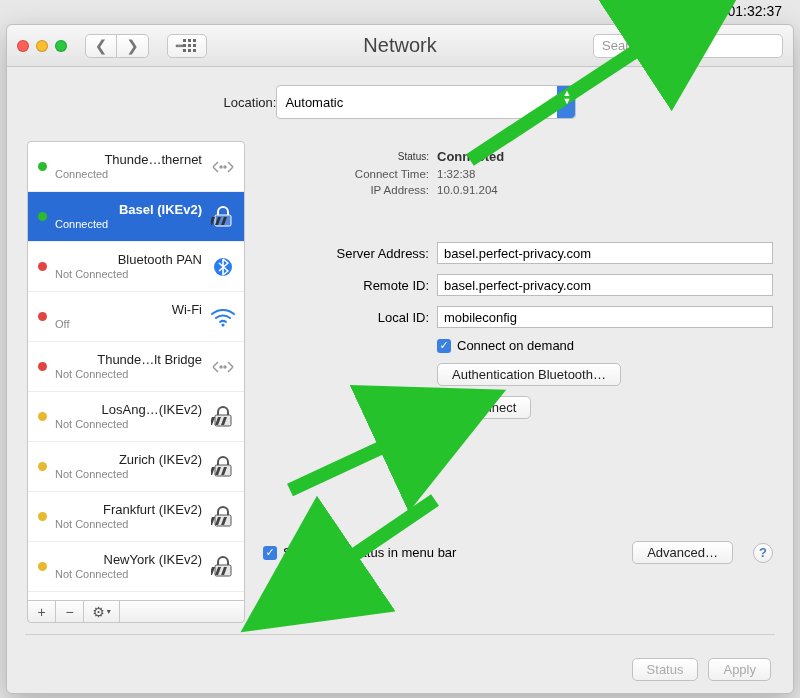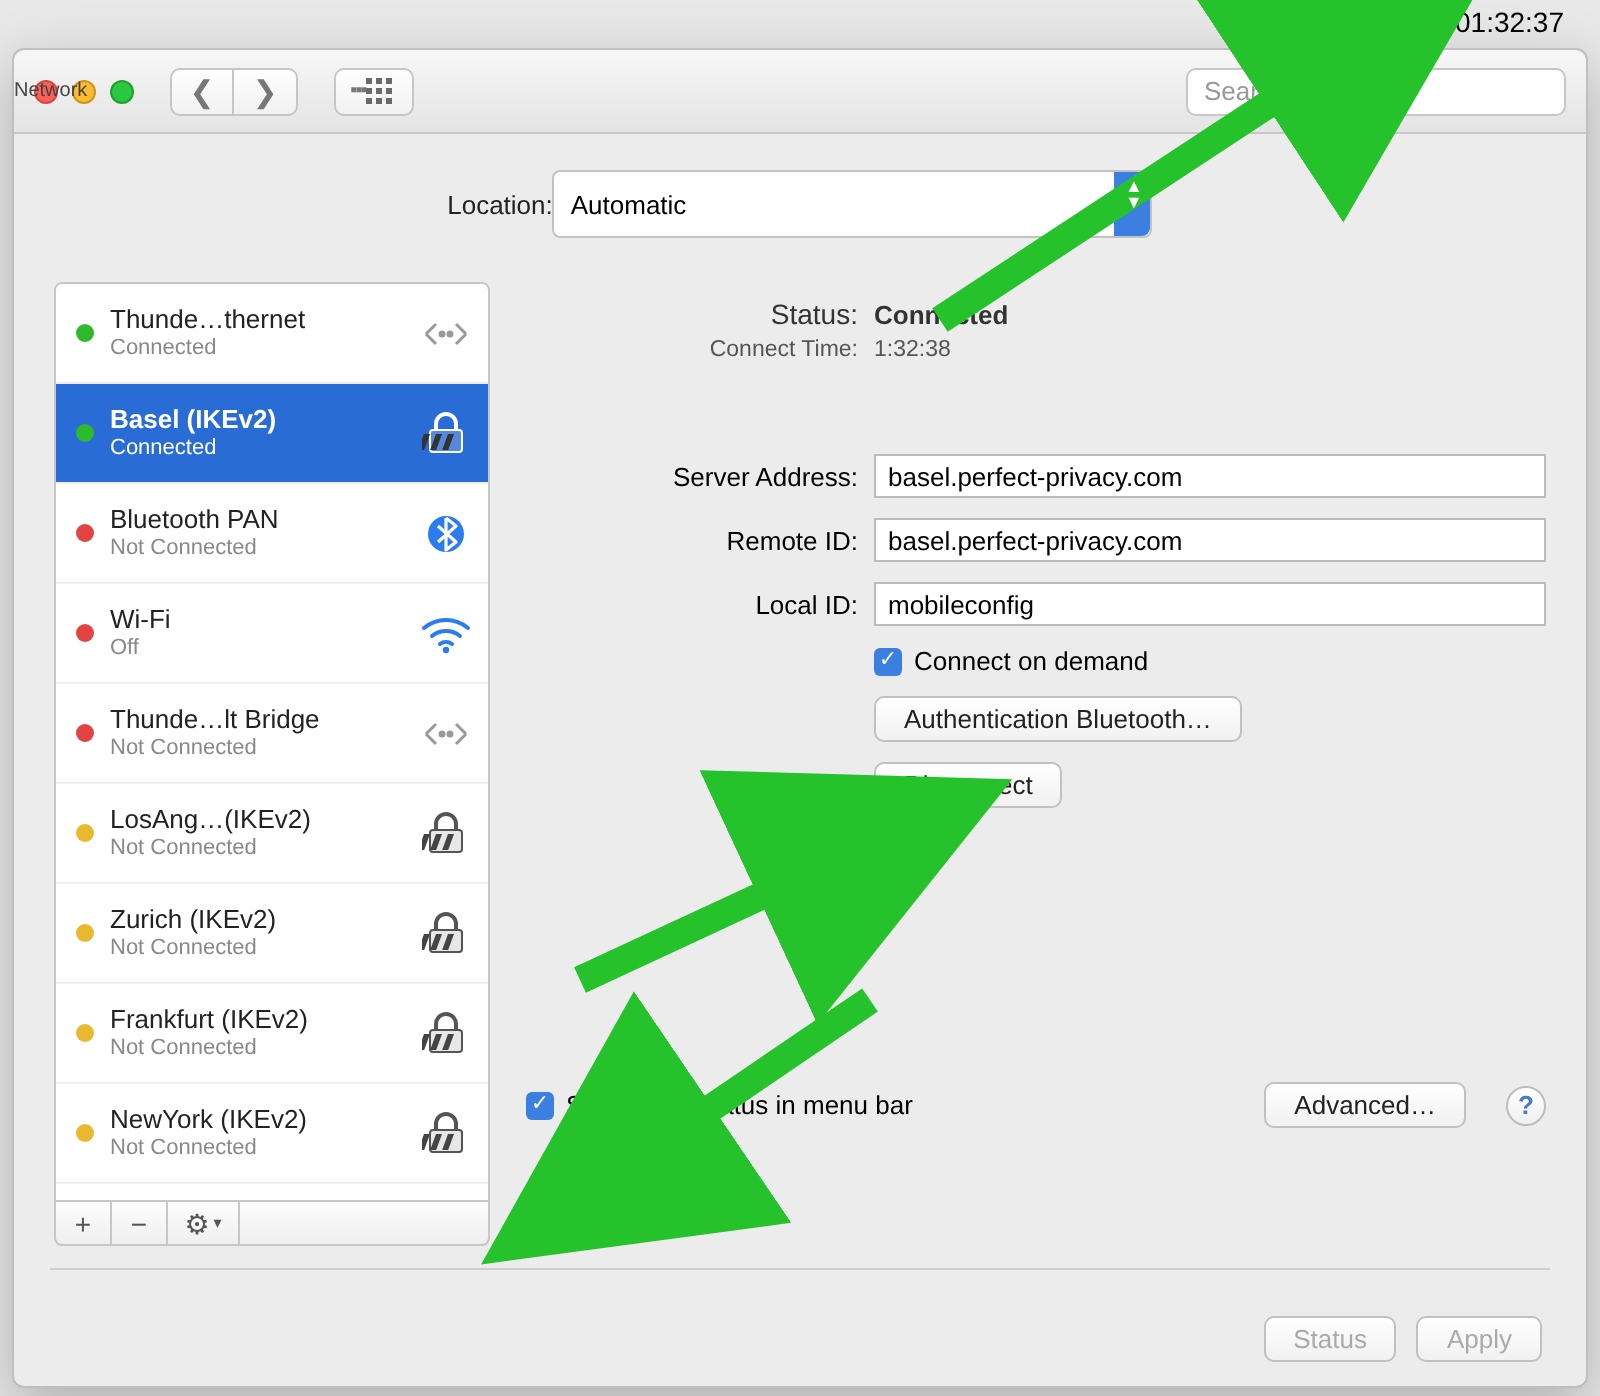--- a/index.html
+++ b/index.html
@@ -65,22 +65,22 @@
     color:#777;
     font-size: 15px;
   }
   .nav-btn { width: 32px; }
   .nav-btn.left { border-radius: 5px 0 0 5px; }
   .nav-btn.right { border-radius: 0 5px 5px 0; border-left: none;}
   .grid-btn { width: 40px; margin-left: 10px; font-size: 14px; letter-spacing: -1px;}
   .title-text {
     position:absolute;
     left:0; right:0;
-    text-align:left;
-    font-size: 10px;
+    text-align:center;
+    font-size: 20px;
     color:#444;
     pointer-events:none;
   }
   .searchbox {
     margin-left:auto;
     width: 190px;
     height: 24px;
     background:#fff;
     border:1px solid #c7c7c7;
     border-radius: 5px;
@@ -138,21 +138,21 @@
     gap:8px;
   }
   .side-item .dot {
     width:9px; height:9px; border-radius:50%;
     flex-shrink:0;
   }
   .status-green{ background:#2dbb2d; }
   .status-red{ background:#e24343; }
   .status-yellow{ background:#e8b92e; }
   .side-text { flex:1; min-width:0; line-height:1.25; }
-  .side-name { font-size:13px; color:#222; white-space:nowrap; overflow:hidden; text-overflow:ellipsis; }
+  .side-name { font-size:13px; color:#222; white-space:nowrap; overflow:hidden; text-overflow:ellipsis;text-align:right; }
   .side-sub { font-size:11px; color:#888; }
   .side-item.selected { background:#2a6cd6; }
   .side-item.selected .side-name,
   .side-item.selected .side-sub { color:#fff; }
   .side-item.selected .side-name { font-weight:600; }
   .side-icon {
     width: 26px; height: 22px;
     display:flex; align-items:center; justify-content:center;
     color:#666;
   }
@@ -172,21 +172,21 @@
     border-right:1px solid #c7c7c7;
     color:#555; font-size:14px;
   }
   .sf-btn.gear { width:36px; }
   .detail {
     flex:1;
     position:relative;
   }
   .status-block { margin-top: 8px; }
   .kv { display:flex; align-items:center; margin-bottom:4px; }
-  .kv .k { width: 170px; text-align:right; margin-right: 8px; color:#333; font-size:14px; }
+  .kv .k { width: 170px; text-align:right; margin-right: 8px; color:#333; font-size:10px; }
   .kv .v { font-size:13px; color:#333; }
   .kv .v.bold { font-weight:700; }
   .smallkv .k { font-size:11.5px; color:#555; width:170px; }
   .smallkv .v { font-size:11.5px; color:#555; }
   .form-block { margin-top: 46px; }
   .form-row { display:flex; align-items:center; margin-bottom:10px; }
   .form-row .k { width:170px; text-align:right; margin-right:8px; font-size:13px; }
   .text-input {
     flex:1;
     height:22px;
@@ -481,20 +481,24 @@
         <div class="detail">
           <div class="status-block">
             <div class="kv">
               <div class="k">Status:</div>
               <div class="v bold">Connected</div>
             </div>
             <div class="kv smallkv">
               <div class="k">Connect Time:</div>
               <div class="v">1:32:38</div>
             </div>
+            <div class="kv smallkv">
+              <div class="k">IP Address:</div>
+              <div class="v">10.0.91.204</div>
+            </div>
           </div>
 
           <div class="form-block">
             <div class="form-row">
               <div class="k">Server Address:</div>
               <input class="text-input" value="basel.perfect-privacy.com" style="">
             </div>
             <div class="form-row">
               <div class="k">Remote ID:</div>
               <input class="text-input" value="basel.perfect-privacy.com" style="">

